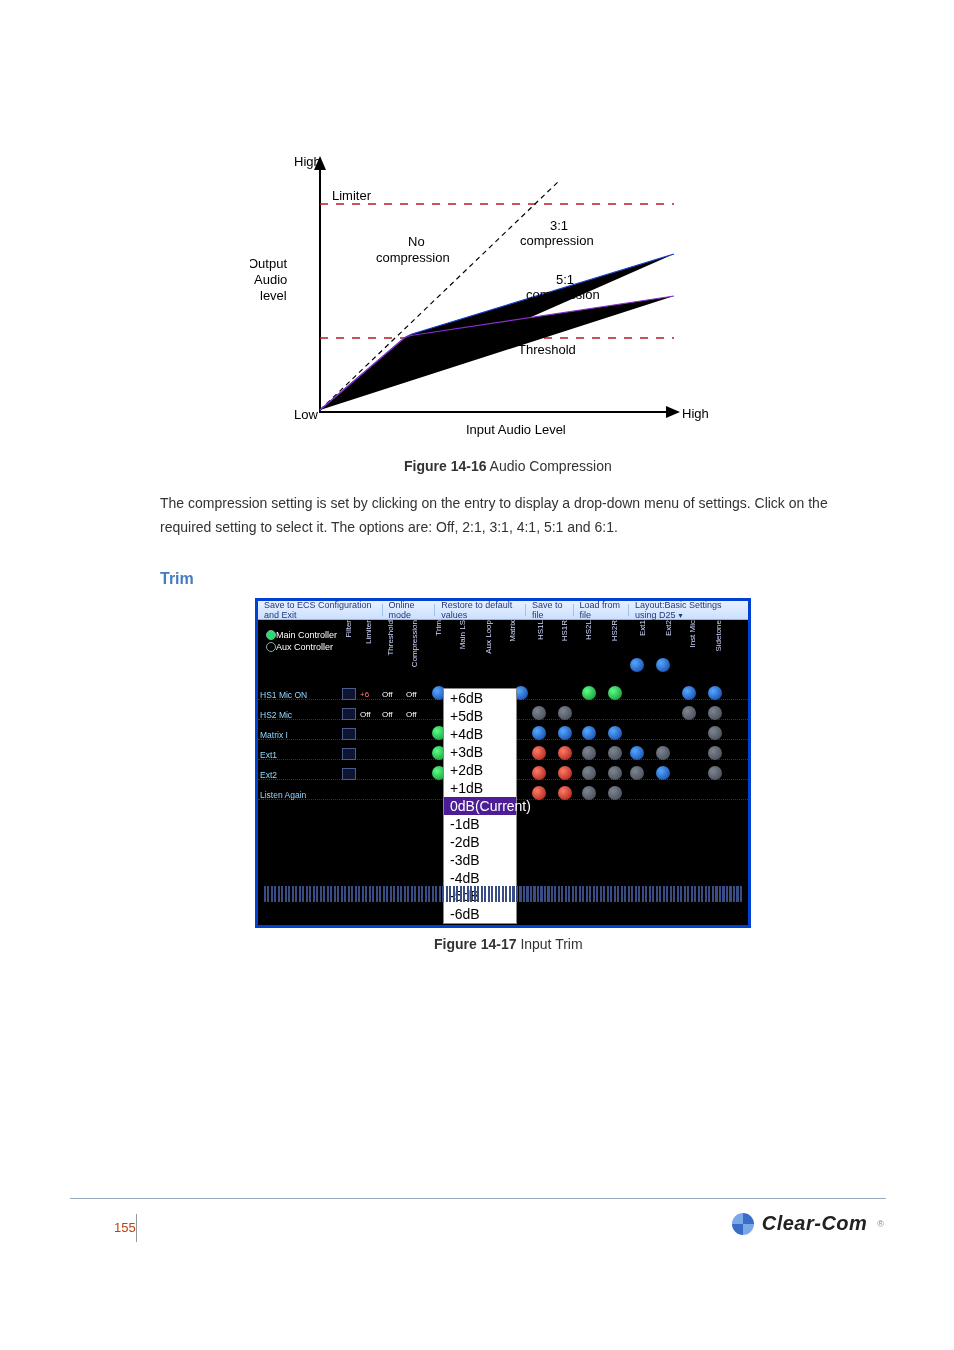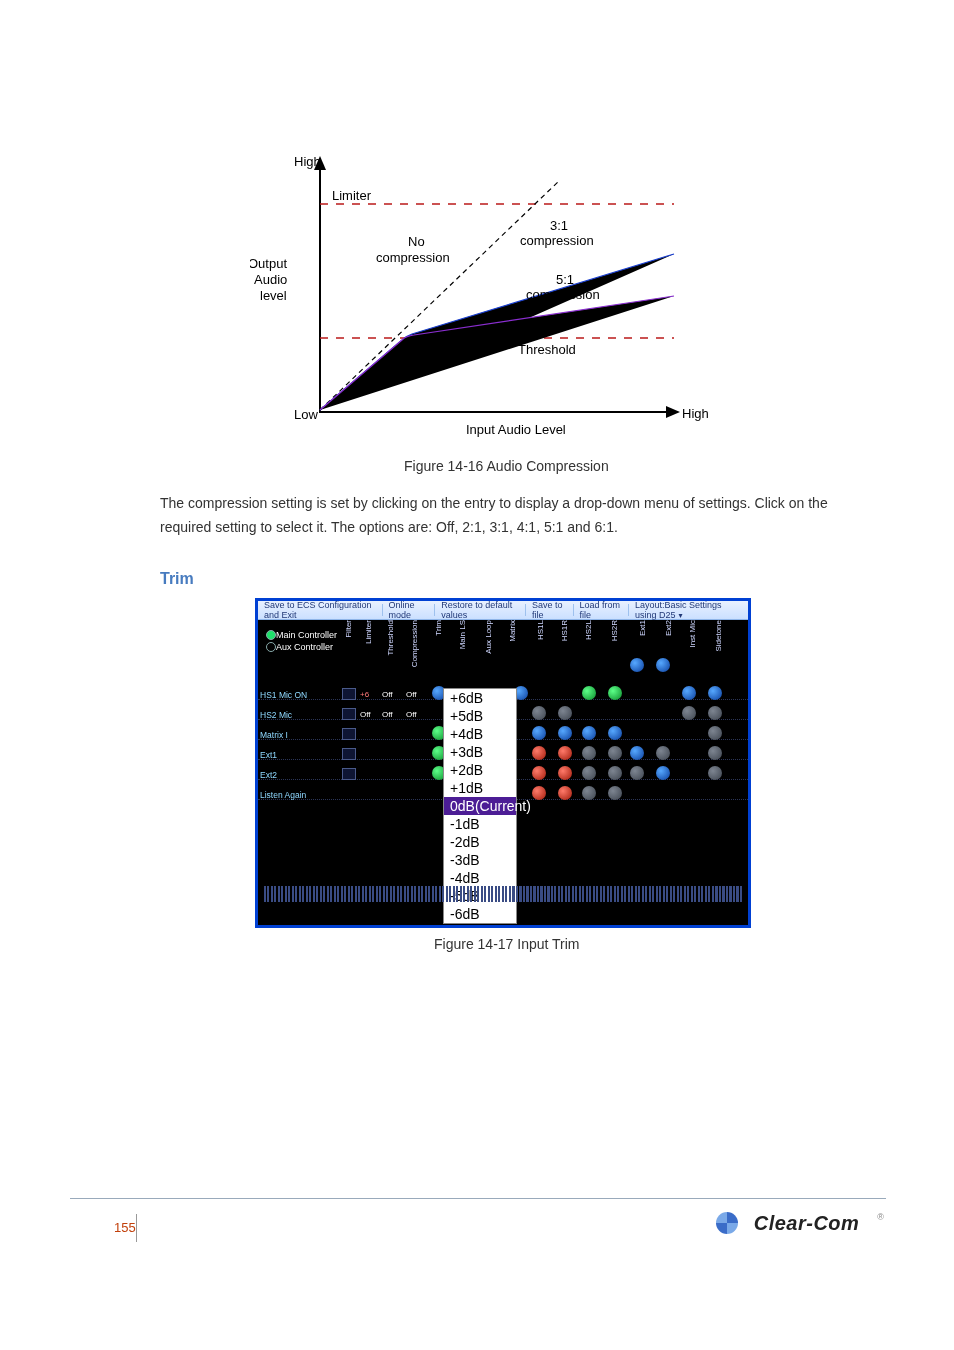--- a/index.html
+++ b/index.html
@@ -1,39 +1,39 @@
 <!DOCTYPE html>
 <html><head>
 <meta charset="utf-8">
 <style>
   body{margin:0;background:#fff;font-family:Arial,Helvetica,sans-serif;color:#222;width:954px}
   .page{position:relative;width:954px;height:1350px}
   
   .footer-line{position:absolute;left:70px;right:68px;top:1198px;border-top:1px solid #9ab}
   .page-num{position:absolute;left:114px;top:1220px;font-size:13px;color:#c2410c}
   .vbar{position:absolute;left:136px;top:1214px;width:1px;height:28px;background:#999}
-  .brand{position:absolute;right:70px;top:1212px;display:flex;gap:16px}
+  .brand{position:absolute;right:70px;top:1212px;display:flex;align-items:center;gap:8px}
   .brand-logo{width:22px;height:22px;border-radius:50%;background:conic-gradient(#3a6cc8 0 25%,#7aa9e8 0 50%,#3a6cc8 0 75%,#7aa9e8 0)}
   .brand-text{font-weight:800;font-style:italic;font-size:20px;letter-spacing:.5px}
   .brand-tm{font-size:9px;color:#888;margin-left:2px}
 
   
   .chart{position:absolute;left:250px;top:150px;width:460px;height:290px}
   .chart svg{display:block}
   .axis{stroke:#000;stroke-width:2;fill:none}
   .arrowhead{fill:#000}
   .dash{stroke:#bb1a1a;stroke-width:1.5;stroke-dasharray:8 8}
   .nocomp{stroke:#000;stroke-width:1.2;stroke-dasharray:5 4}
   .c31{stroke:#1a3fd0;stroke-width:1.2}
   .c51{stroke:#8a2ed0;stroke-width:1.2}
   .lbl{font-size:13px;fill:#000}
 
   
   .figcap{position:absolute;font-size:14px;color:#333}
-  .figcap strong{font-weight:400}
+  .figcap strong{font-weight:700}
   .body-para{position:absolute;left:160px;right:80px;font-size:14px;line-height:1.7;color:#333}
   .section-head{position:absolute;left:160px;font-size:16px;color:#477bbf;font-weight:600}
 
   
   .mixer{position:absolute;left:255px;top:598px;width:490px;height:324px;border:3px solid rgb(0,64,211);background:#000;font-family:Tahoma,Arial,sans-serif;overflow:hidden}
   .titlebar{height:18px;background:linear-gradient(#2d6bd9,#1a4db0);display:flex;align-items:center;color:#fff;font-size:10px}
   .titlebar .ico{width:12px;height:12px;margin:0 4px;background:#7fb038;border:1px solid #e2ddc2}
   .titlebar .spacer{flex:1}
   .titlebar .btn{width:16px;height:14px;margin-left:2px;display:flex;align-items:center;justify-content:center;font-weight:700;border:1px solid #fff;font-size:10px;cursor:pointer}
   .btn.min{background:#2d6bd9;color:#fff}

